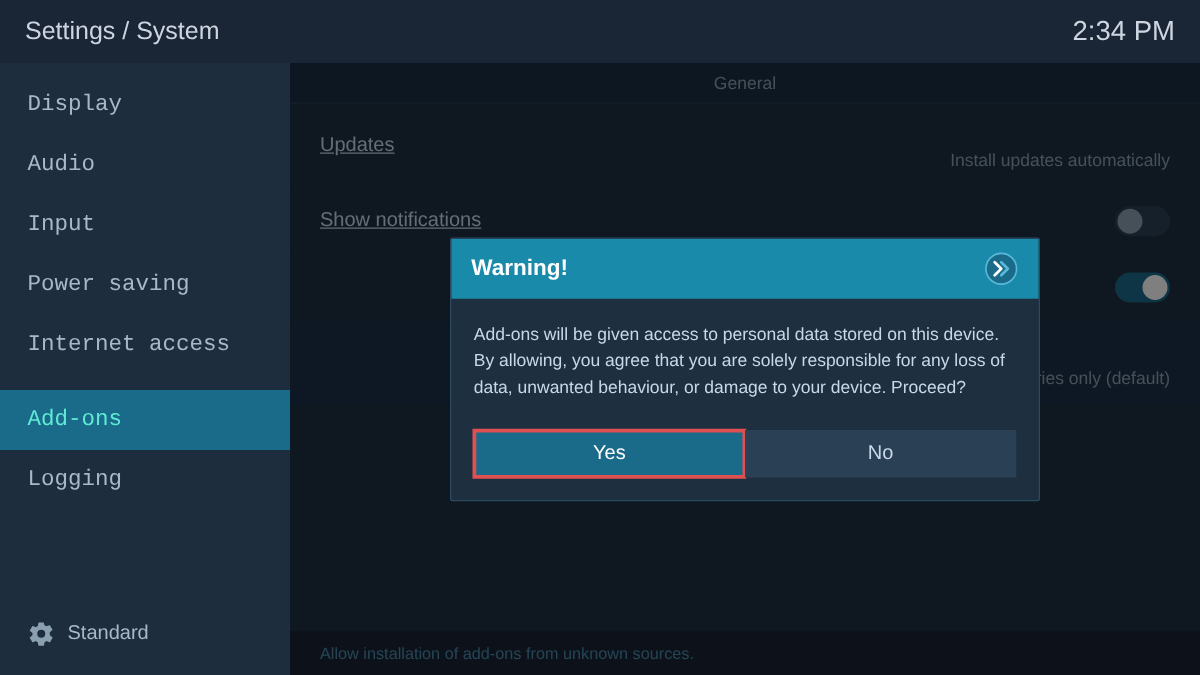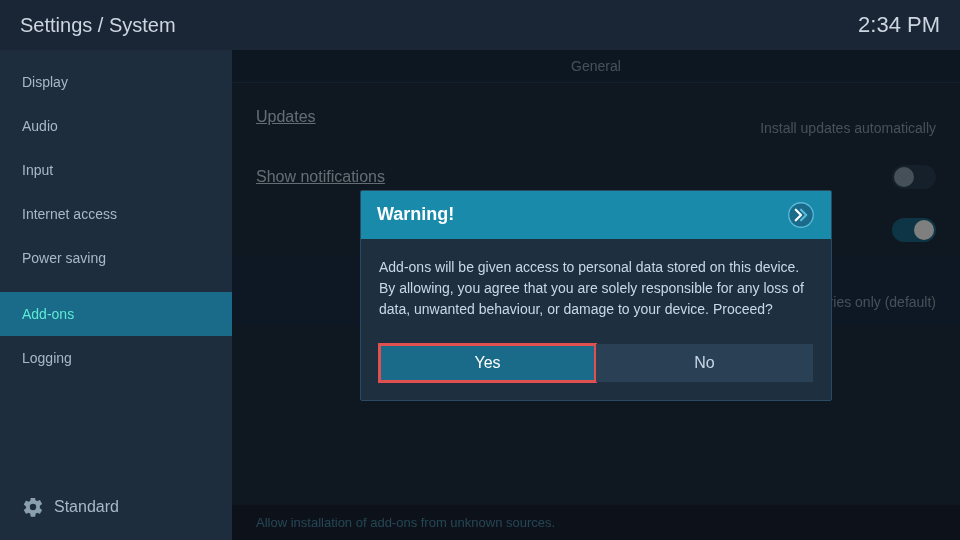--- a/index.html
+++ b/index.html
@@ -48,25 +48,26 @@
     .sidebar {
       width: 232px;
       background: #1e2d3d;
       display: flex;
       flex-direction: column;
       padding: 10px 0;
     }
 
     .sidebar-item {
       padding: 14px 22px;
-      font-size: 14px;
+      font-size: 18px;
       color: #a8b8c8;
       cursor: pointer;
       display: flex;
       align-items: flex-end;
+      font-family: Liberation Mono, monospace;
     }
 
     .sidebar-item.active {
       background: #1a6b8a;
       color: #5eead4;
       margin-top: 12px;
     }
 
     .sidebar-bottom {
       margin-top: auto;
@@ -259,24 +260,24 @@
     <div class="sidebar-item">
       <span>Display</span>
     </div>
     <div class="sidebar-item">
       <span>Audio</span>
     </div>
     <div class="sidebar-item">
       <span>Input</span>
     </div>
     <div class="sidebar-item">
+      <span>Power saving</span>
+    </div>
+    <div class="sidebar-item">
       <span>Internet access</span>
-    </div>
-    <div class="sidebar-item">
-      <span>Power saving</span>
     </div>
     <div class="sidebar-item active">
       <span>Add-ons</span>
     </div>
     <div class="sidebar-item">
       <span>Logging</span>
     </div>
 
     <div class="sidebar-bottom">
       <svg class="gear-icon" viewBox="0 0 24 24" fill="#8aa0b0">

